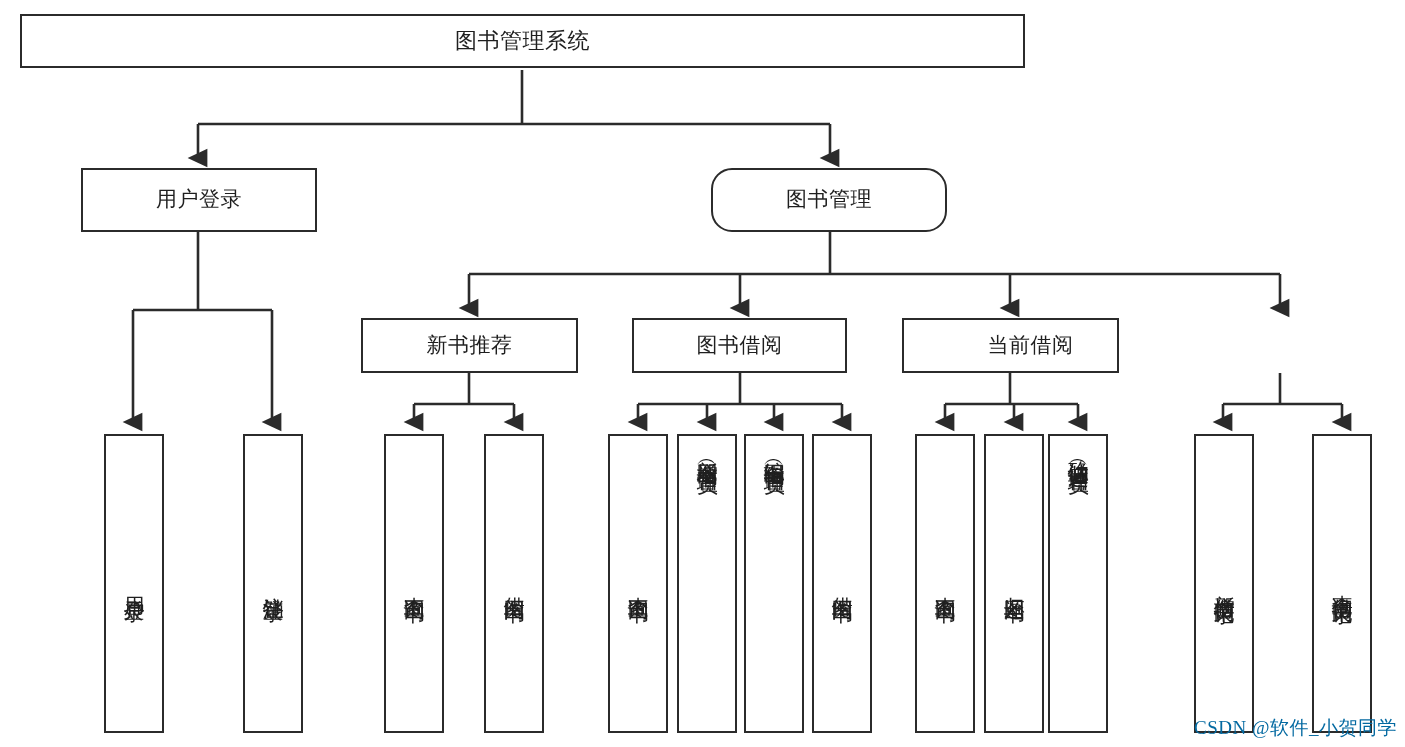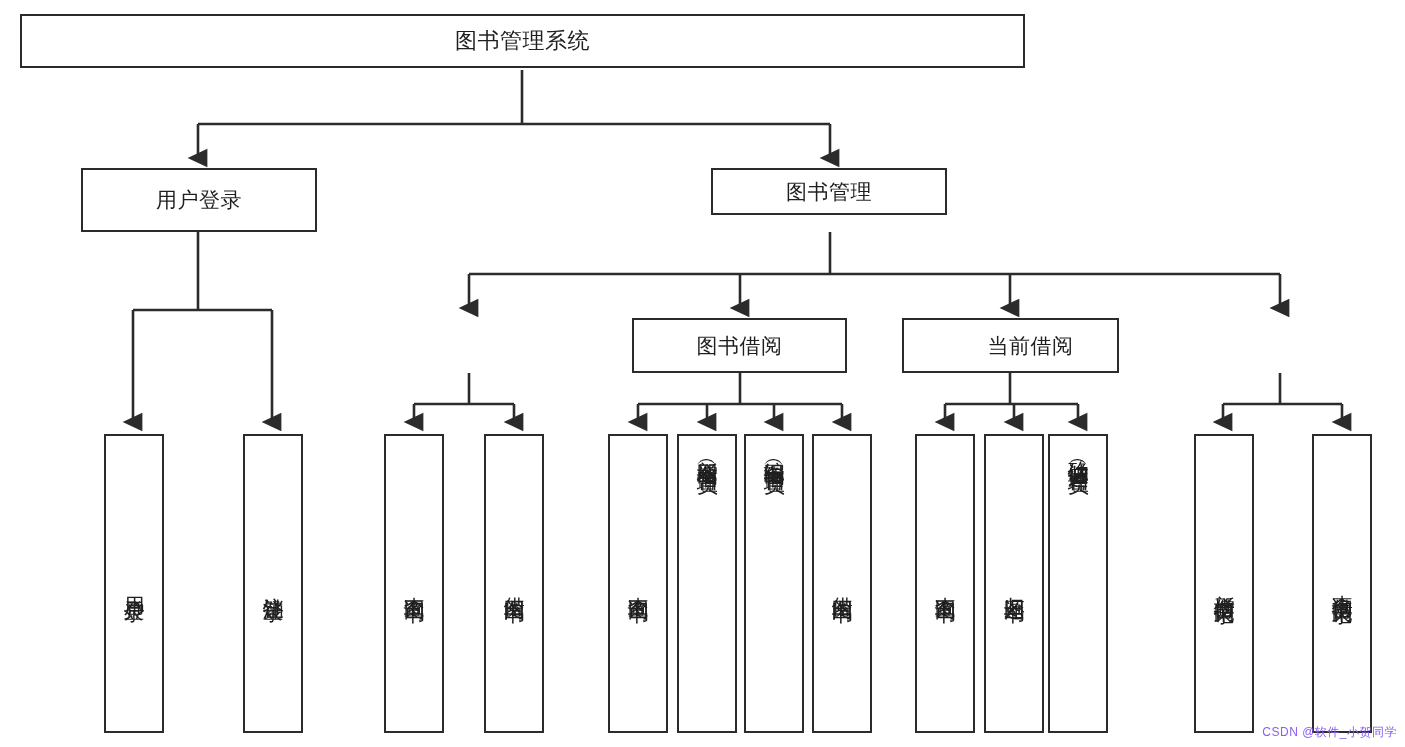--- a/index.html
+++ b/index.html
@@ -10,20 +10,21 @@
   }
   body {
     font-family: "Liberation Sans", "DejaVu Sans", sans-serif;
   }
   #diagram-root {
     position: relative;
     width: 1405px;
     height: 747px;
     background: #ffffff;
     overflow: hidden;
+    font-family: Liberation Serif, serif;
   }
   #edges-layer {
     position: absolute;
     left: 0;
     top: 0;
     width: 1405px;
     height: 747px;
     pointer-events: none;
   }
   .node {
@@ -62,22 +63,22 @@
     white-space: nowrap;
   }
   .node.vertical.centered {
     align-items: center;
     padding-top: 0;
   }
   #watermark {
     position: absolute;
     right: 8px;
     bottom: 6px;
-    font-size: 12px;
-    color: #8b5cf6;
+    font-size: 19px;
+    color: #0369a1;
     white-space: nowrap;
     letter-spacing: 0.5px;
   }
 </style>
 </head>
 <body>
 
 <div id="diagram-root">
 
   <svg id="edges-layer" viewBox="0 0 1405 747" width="1405" height="747" xmlns="http://www.w3.org/2000/svg">
@@ -130,24 +131,27 @@
     </g>
   </svg>
 
   <div class="node root horizontal" style="left:20px; top:14px; width:1005px; height:54px;">
     <span class="node-label">图书管理系统</span>
   </div>
 
   <div class="node horizontal" style="left:81px; top:168px; width:236px; height:64px;">
     <span class="node-label">用户登录</span>
   </div>
-  <div class="node horizontal" style="left:711px; top:168px; width:236px; height:47px;">
+  <div class="node horizontal" style="left:711px; top:168px; width:236px; height:64px;border-radius:21px;">
     <span class="node-label">图书管理</span>
   </div>
 
+  <div class="node horizontal" style="left:361px; top:318px; width:217px; height:55px;">
+    <span class="node-label">新书推荐</span>
+  </div>
   <div class="node horizontal" style="left:632px; top:318px; width:215px; height:55px;">
     <span class="node-label">图书借阅</span>
   </div>
   <div class="node horizontal" style="left:902px; top:318px; width:217px; height:55px;padding-left:40px;">
     <span class="node-label">当前借阅</span>
   </div>
 
   <div class="node vertical centered" style="left:104px; top:434px; width:60px; height:299px;">
     <span class="node-label">用户登录</span>
   </div>

